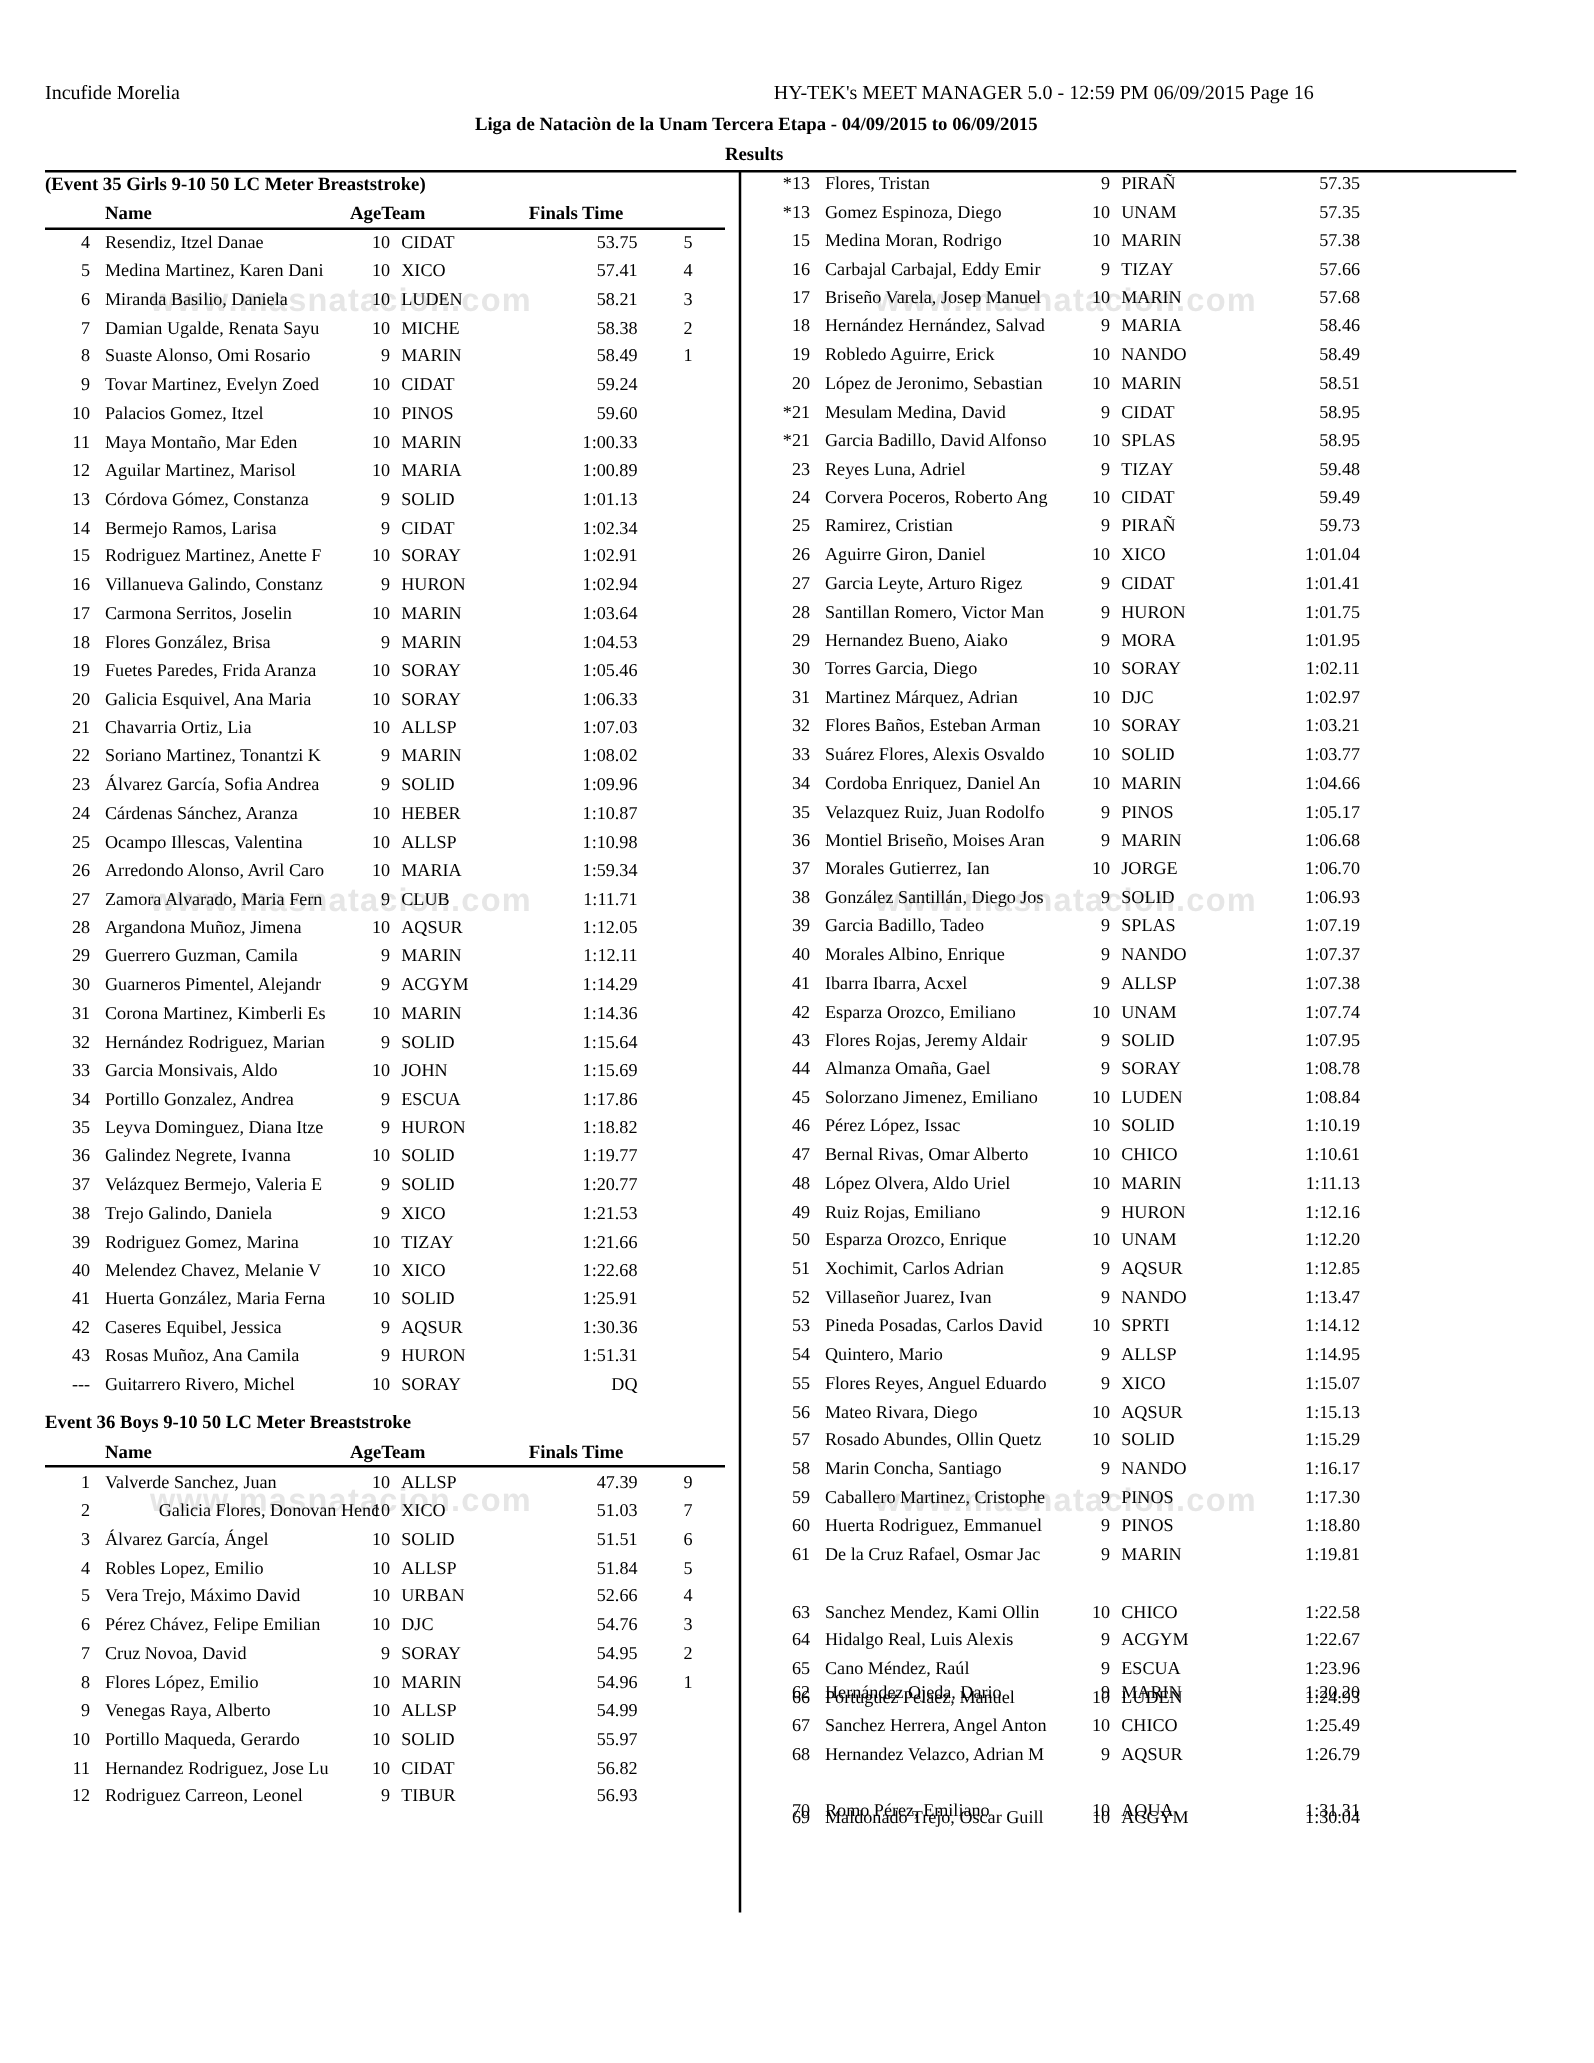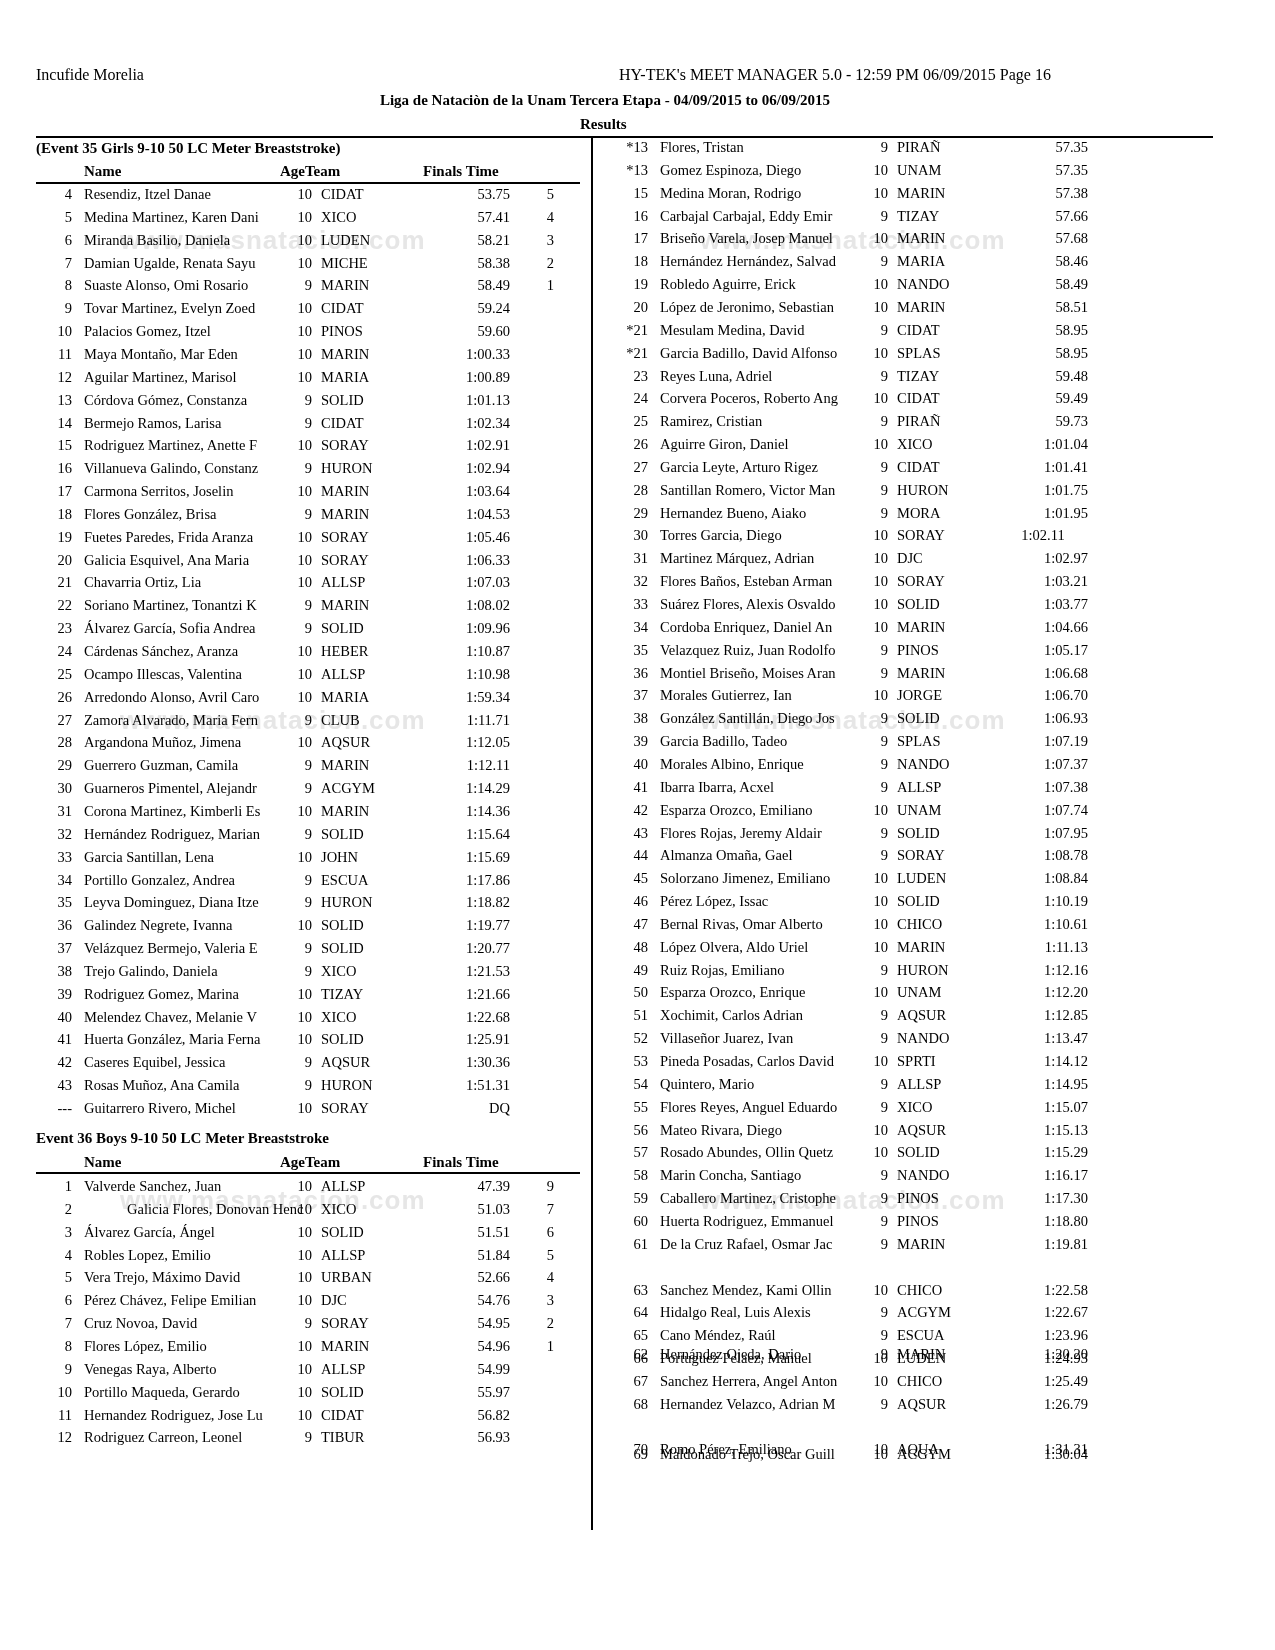--- a/index.html
+++ b/index.html
@@ -287,21 +287,21 @@
     <div class="row" style="left: 36px; top: 822.8px; width: 560px;">
       <span class="place" style="left: 0px;">32</span>
       <span class="name" style="left: 48px; width: 190px;">Hernández Rodriguez, Marian</span>
       <span class="age" style="left: 252px;">9</span>
       <span class="team" style="left: 285px;">SOLID</span>
       <span class="time" style="left: 384px;">1:15.64</span>
       <span class="pts" style="left: 498px;"></span>
     </div>
     <div class="row" style="left: 36px; top: 845.65px; width: 560px;">
       <span class="place" style="left: 0px;">33</span>
-      <span class="name" style="left: 48px; width: 190px;">Garcia Santillan, Lena</span>
+      <span class="name" style="left: 48px; width: 190px;">Garcia Monsivais, Aldo</span>
       <span class="age" style="left: 252px;">10</span>
       <span class="team" style="left: 285px;">JOHN</span>
       <span class="time" style="left: 384px;">1:15.69</span>
       <span class="pts" style="left: 498px;"></span>
     </div>
     <div class="row" style="left: 36px; top: 868.5px; width: 560px;">
       <span class="place" style="left: 0px;">34</span>
       <span class="name" style="left: 48px; width: 190px;">Portillo Gonzalez, Andrea</span>
       <span class="age" style="left: 252px;">9</span>
       <span class="team" style="left: 285px;">ESCUA</span>
@@ -605,21 +605,21 @@
       <span class="name" style="left: 48px; width: 190px;">Hernandez Bueno, Aiako</span>
       <span class="age" style="left: 252px;">9</span>
       <span class="team" style="left: 285px;">MORA</span>
       <span class="time" style="left: 386px;">1:01.95</span>
     </div>
     <div class="row" style="left: 612px; top: 524.45px; width: 560px;">
       <span class="place" style="left: 0px;">30</span>
       <span class="name" style="left: 48px; width: 190px;">Torres Garcia, Diego</span>
       <span class="age" style="left: 252px;">10</span>
       <span class="team" style="left: 285px;">SORAY</span>
-      <span class="time" style="left: 386px; text-align: center;">1:02.11</span>
+      <span class="time" style="left: 386px;">1:02.11</span>
     </div>
     <div class="row" style="left: 612px; top: 547.3px; width: 560px;">
       <span class="place" style="left: 0px;">31</span>
       <span class="name" style="left: 48px; width: 190px;">Martinez Márquez, Adrian</span>
       <span class="age" style="left: 252px;">10</span>
       <span class="team" style="left: 285px;">DJC</span>
       <span class="time" style="left: 386px;">1:02.97</span>
     </div>
     <div class="row" style="left: 612px; top: 570.15px; width: 560px;">
       <span class="place" style="left: 0px;">32</span>

